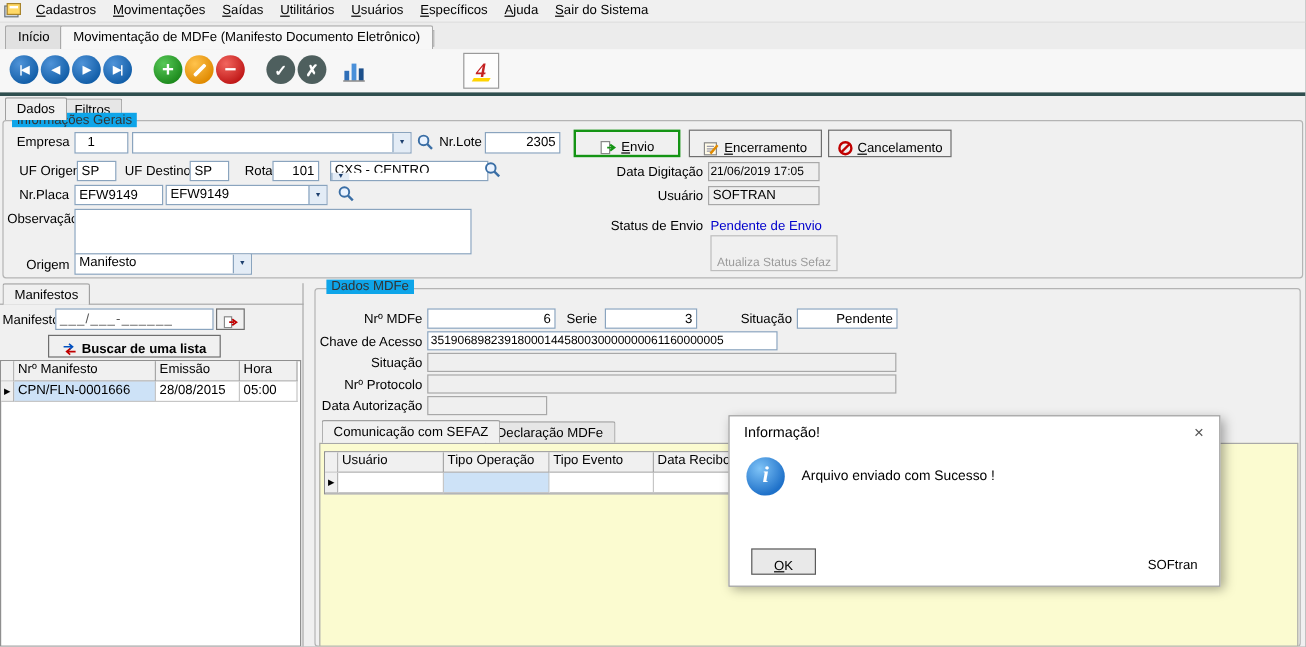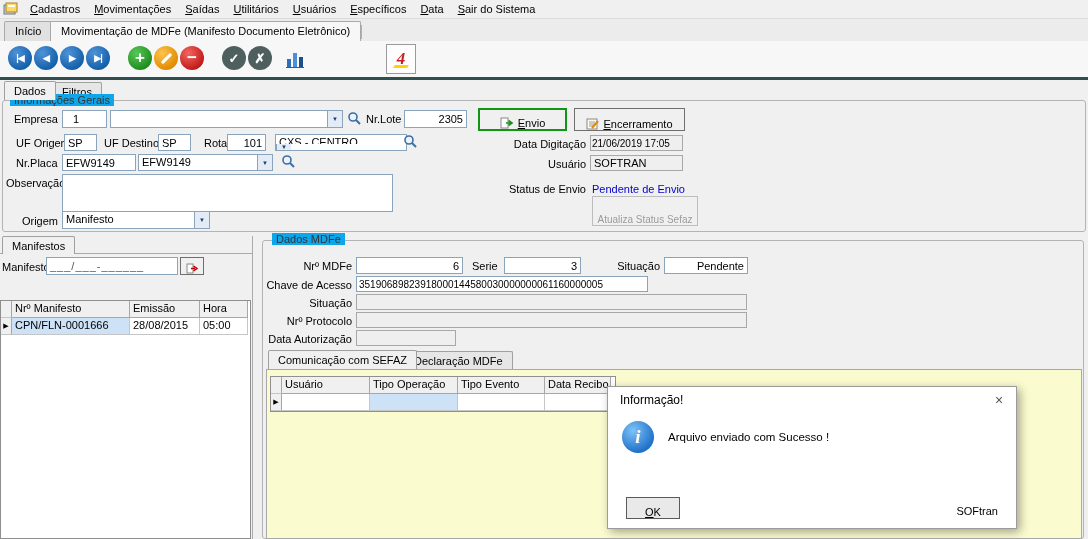--- a/index.html
+++ b/index.html
@@ -85,21 +85,21 @@
     font-size:7px; display:flex; align-items:center; justify-content:center; }
   .selcell { background:#cde2f7 !important; }
 
   .vline { position:absolute; background:#aaaaaa; }
   .hline { position:absolute; background:#aaaaaa; }
 
   .ypanel { position:absolute; background:#fbfbd0; border:1px solid #a8a8a8; }
 
   
   .dialog { position:absolute; left:607px; top:346px; width:410px; height:143px; background:#fff;
-    border:1px solid #9b9b9b; box-shadow:3px 3px 9px rgba(0,0,0,.35); z-index:10;margin-top:40px; }
+    border:1px solid #9b9b9b; box-shadow:3px 3px 9px rgba(0,0,0,.35); z-index:10; }
   .dlg-title { position:absolute; left:12px; top:6px; font-size:12px; }
   .dlg-close { position:absolute; right:8px; top:4px; width:18px; height:18px; text-align:center;
     font-size:14px; color:#555; line-height:18px; }
   .info-icon { position:absolute; left:14px; top:34px; width:32px; height:32px; border-radius:50%;
     background:radial-gradient(circle at 35% 30%, #7ec3f7, #1f71c9 72%); color:#fff;
     font:italic bold 19px "Liberation Serif",serif; display:flex; align-items:center; justify-content:center; }
   .dlg-msg { position:absolute; left:60px; top:44px; font-size:11.5px; }
   .dlg-ok { left:18px; top:110px; width:54px; height:22px; border:1px solid #5a5a5a; background:#e9e9e9; }
   .dlg-brand { position:absolute; right:18px; top:118px; }
 </style>
@@ -115,21 +115,21 @@
           <rect x="3" y="2" width="11" height="9" fill="#ffd966" stroke="#a8842c"></rect>
           <rect x="5" y="4" width="7" height="2" fill="#fff"></rect>
         </svg>
     </span>
     <span class="mitem">Cadastros</span>
     <span class="mitem">Movimentações</span>
     <span class="mitem">Saídas</span>
     <span class="mitem">Utilitários</span>
     <span class="mitem">Usuários</span>
     <span class="mitem">Específicos</span>
-    <span class="mitem">Data</span>
+    <span class="mitem">Ajuda</span>
     <span class="mitem">Sair do Sistema</span>
   </div>
 
   <div class="tabstrip">
     <div class="ttab" style="left:4px;">Início</div>
     <div class="ttab sel" style="left:50px;">Movimentação de MDFe (Manifesto Documento Eletrônico)</div>
     <div class="tabclose" style="left:348px;">✗</div>
   </div>
 
   <div class="toolband">
@@ -190,20 +190,27 @@
   <div class="btn" style="left:574px; top:108px; width:111px; height:23px;">
     <svg width="13" height="12" viewBox="0 0 13 12">
         <rect x="1" y="1" width="10" height="10" fill="#fffbe8" stroke="#888"></rect>
         <line x1="3" y1="4" x2="9" y2="4" stroke="#99a"></line>
         <line x1="3" y1="6" x2="9" y2="6" stroke="#99a"></line>
         <line x1="3" y1="8" x2="7" y2="8" stroke="#99a"></line>
         <line x1="6" y1="10" x2="12" y2="3" stroke="#e08a00" stroke-width="2"></line>
       </svg>
     <span class="bl accel">Encerramento</span>
   </div>
+  <div class="btn" style="left:690px; top:108px; width:103px; height:23px;">
+    <svg width="13" height="13" viewBox="0 0 13 13">
+        <circle cx="6.5" cy="6.5" r="5" fill="none" stroke="#c00000" stroke-width="2"></circle>
+        <line x1="3" y1="10" x2="10" y2="3" stroke="#c00000" stroke-width="2"></line>
+      </svg>
+    <span class="bl accel">Cancelamento</span>
+  </div>
 
   <div class="lbl" style="left:16px; top:137px;">UF Origem</div>
   <div class="inp" style="left:64px; top:134px; width:33px; height:17px;">SP</div>
   <div class="lbl" style="left:104px; top:137px;">UF Destino</div>
   <div class="inp" style="left:158px; top:134px; width:33px; height:17px;">SP</div>
   <div class="lbl" style="left:204px; top:137px;">Rota</div>
   <div class="inp num" style="left:227px; top:134px; width:39px; height:17px;">101</div>
   <div class="combo" style="left:275px; top:134px; width:132px; height:17px;flex-direction:column;">
     <span class="txt">CXS - CENTRO</span>
       <span class="dd">▼</span>
@@ -251,20 +258,27 @@
   <div class="vline" style="left:252px; top:236px; width:1px; height:303px;"></div>
 
   <div class="lbl" style="left:2px; top:261px;">Manifesto</div>
   <div class="inp mask" style="left:46px; top:257px; width:132px; height:18px;">___/___-______</div>
   <div class="btn" style="left:180px; top:257px; width:24px; height:18px;">
     <svg width="13" height="11" viewBox="0 0 13 11">
         <rect x="1" y="1" width="6" height="9" fill="#fff" stroke="#888"></rect>
         <path d="M5 5.5 h4 M7.5 3 L11 5.5 L7.5 8" stroke="#c00000" stroke-width="1.5" fill="none"></path>
       </svg>
   </div>
+  <div class="btn" style="left:40px; top:279px; width:144px; height:19px; font-weight:bold;">
+    <svg width="12" height="12" viewBox="0 0 12 12">
+        <path d="M1 4 h7 M5.5 1.5 L8.5 4 L5.5 6.5" stroke="#0050c0" fill="none" stroke-width="1.3"></path>
+        <path d="M11 8 h-7 M6.5 5.5 L3.5 8 L6.5 10.5" stroke="#c00000" fill="none" stroke-width="1.3"></path>
+      </svg>
+    <span class="bl">Buscar de uma lista</span>
+  </div>
 
   <div class="grid" style="left:0; top:300px; width:251px; height:239px;">
     <div class="grow ghead">
       <div class="gmark"></div>
       <div class="gcell" style="width:118px;">Nrº Manifesto</div>
       <div class="gcell" style="width:70px;">Emissão</div>
       <div class="gcell" style="width:48px;">Hora</div>
     </div>
     <div class="grow">
       <div class="gmark">▶</div>

